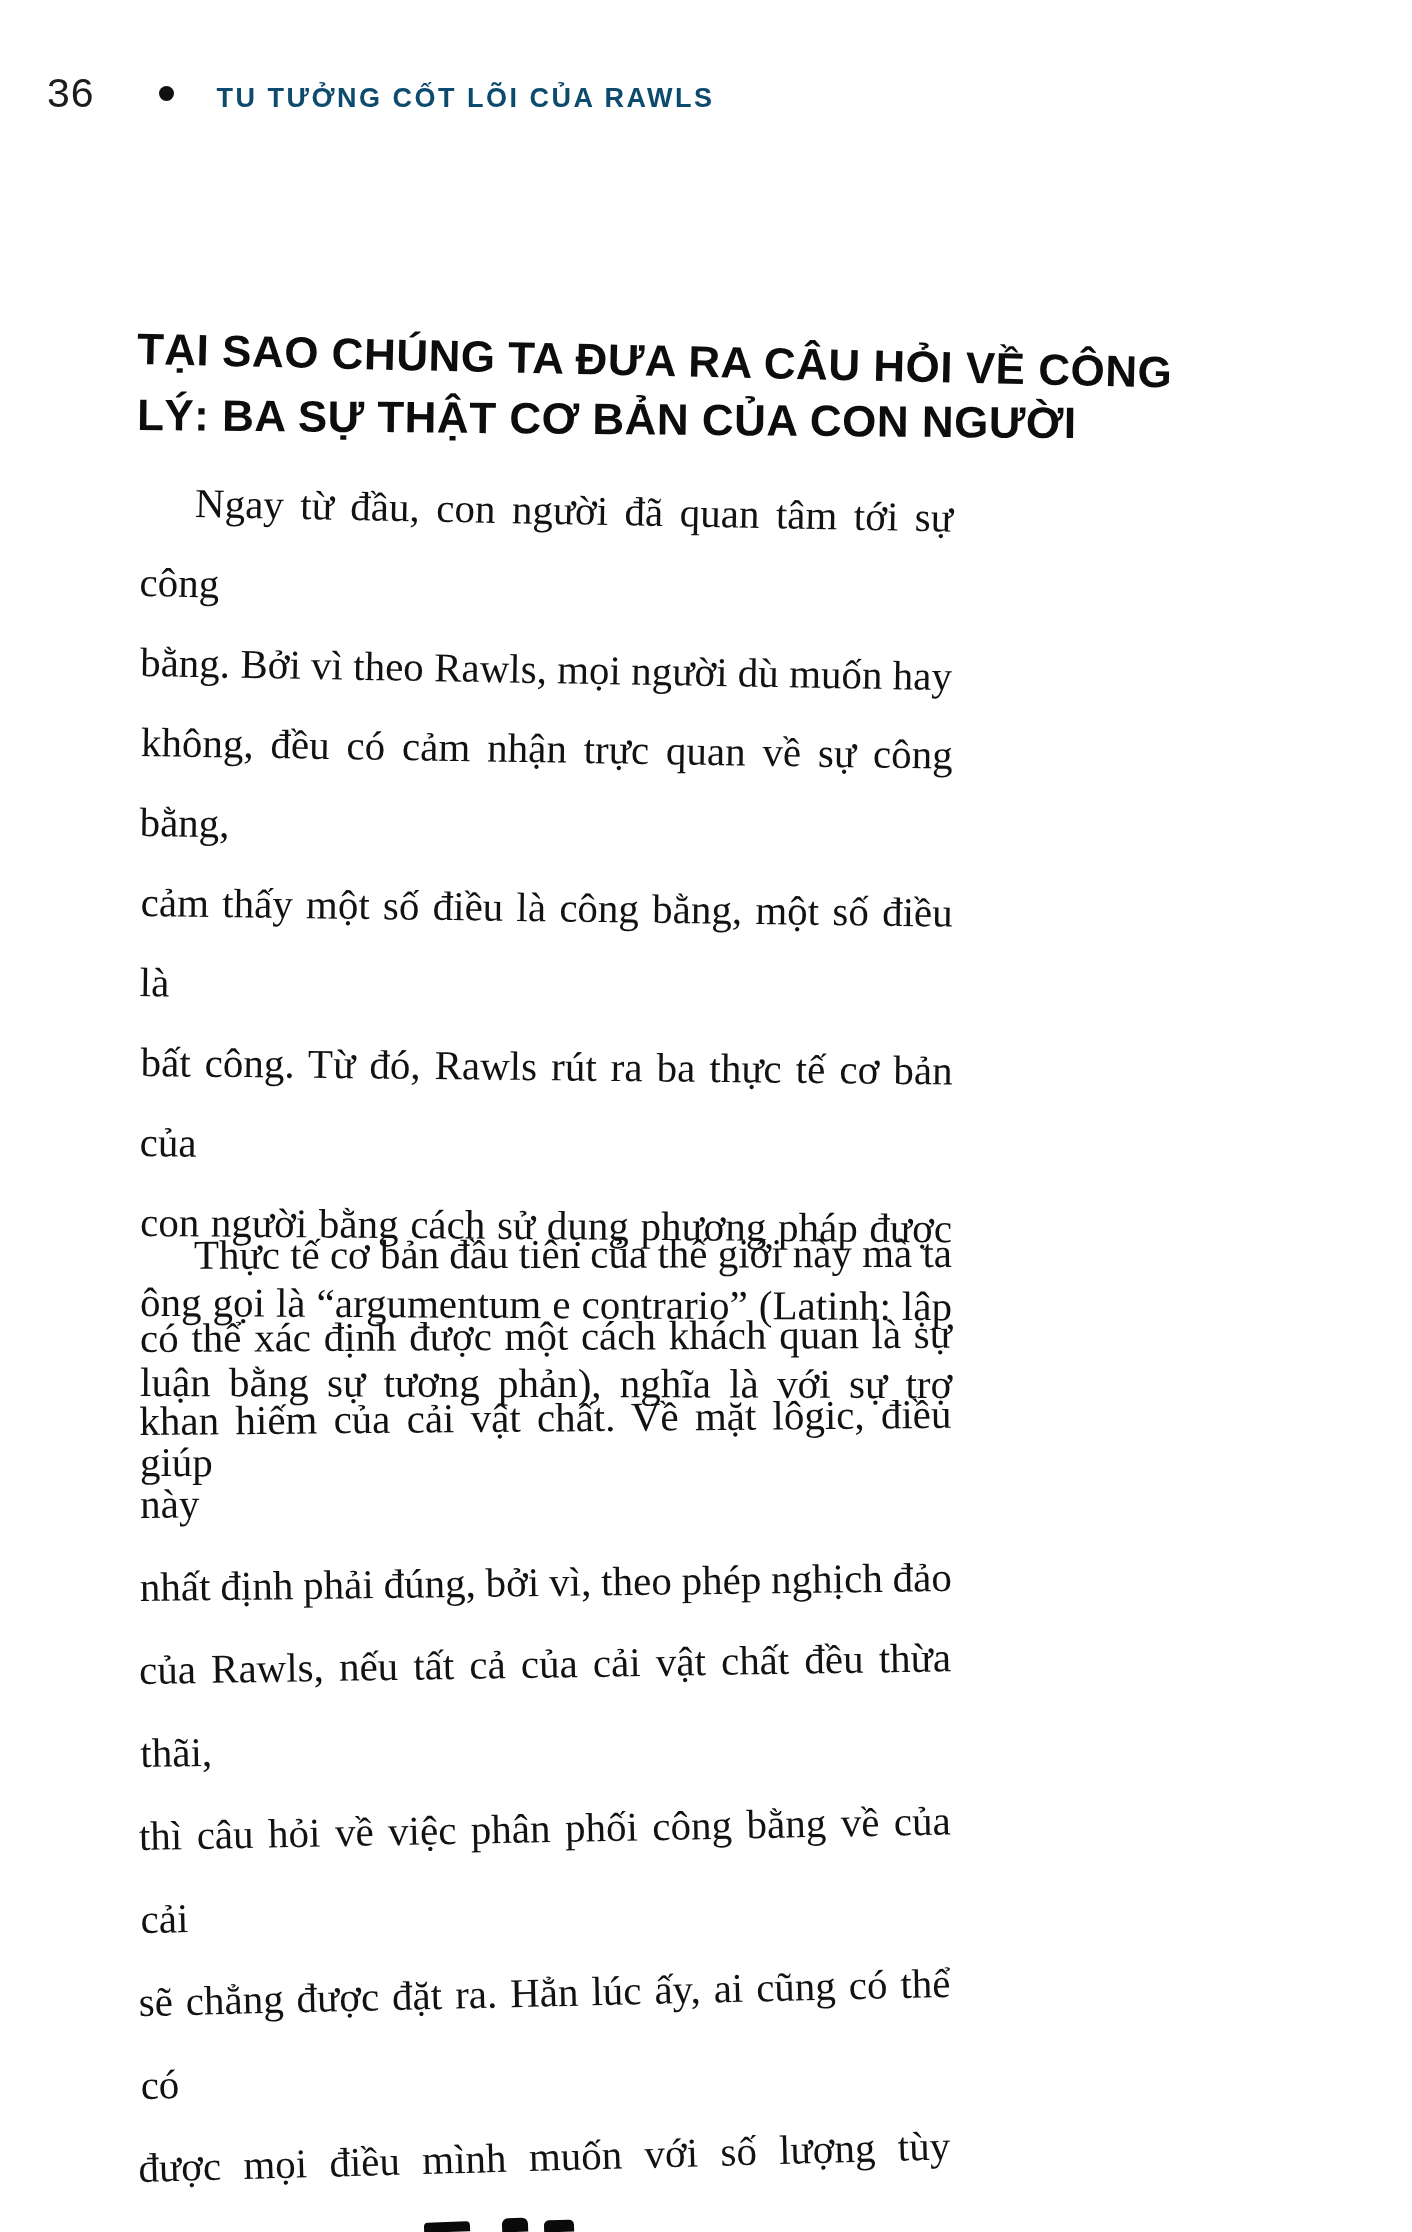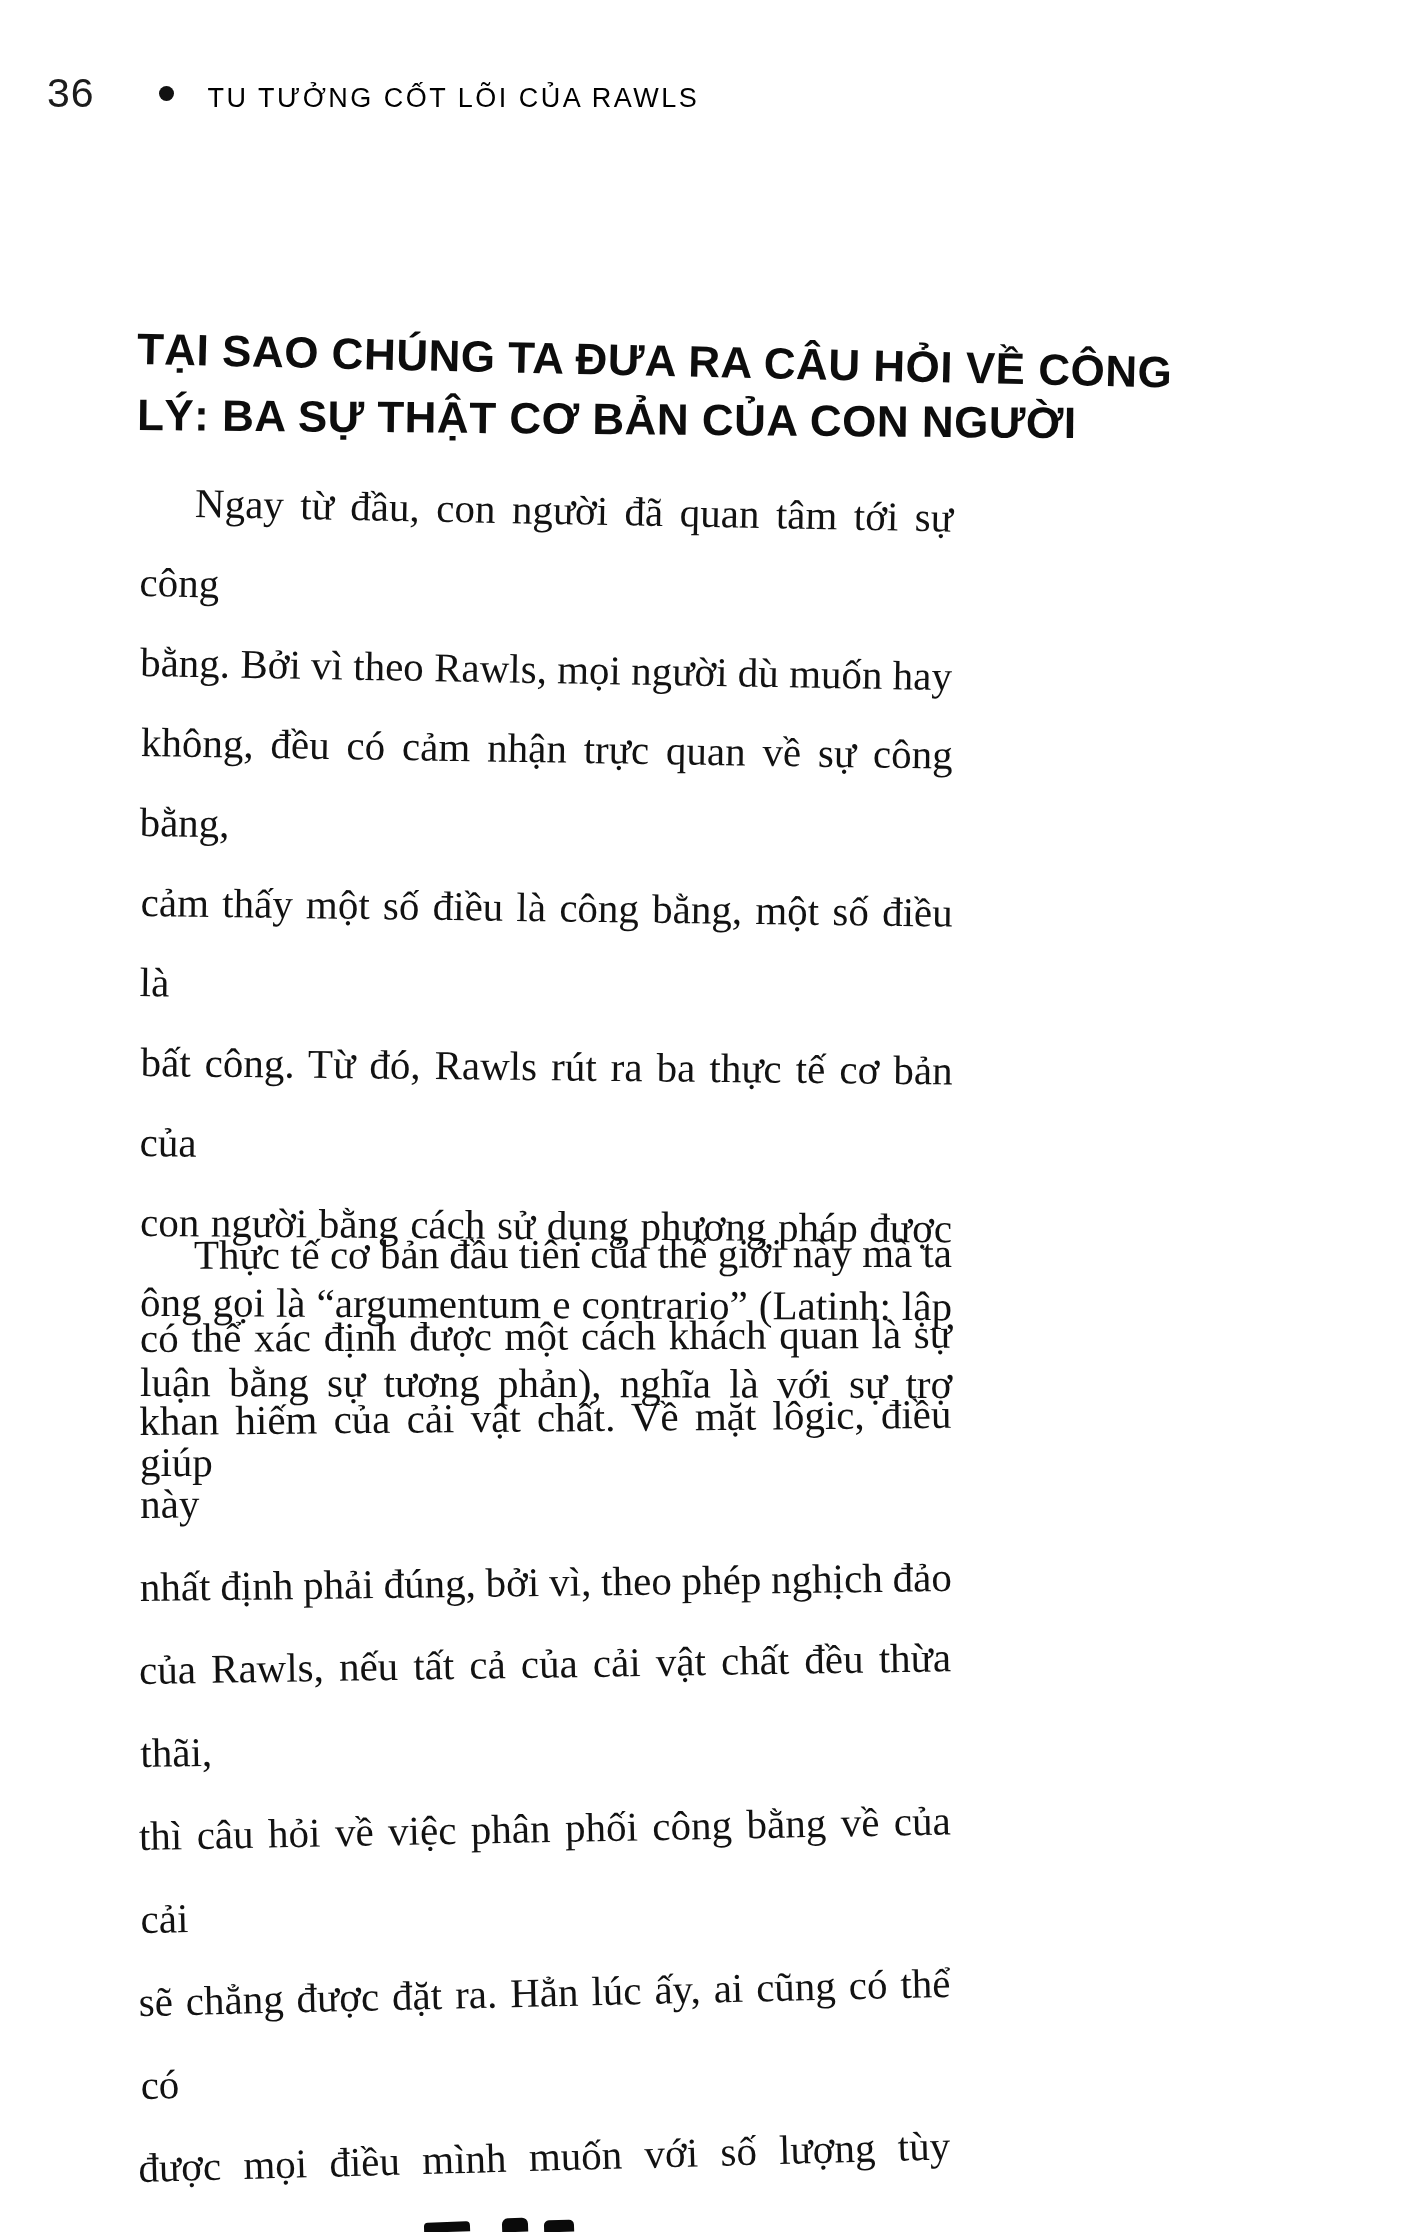--- a/index.html
+++ b/index.html
@@ -19,23 +19,23 @@
     color:#1c1c1c;
     text-align:center;
   }
   .page-num { font-size:41px; font-weight:400; letter-spacing:1px; }
   .head-bullet {
     width:15px; height:15px; border-radius:50%;
     background:#111; display:inline-block;
     margin-left:64px; position:relative; top:-6px;
   }
   .head-title {
-    margin-left:34px;
-    font-size:27px; font-weight:400;
-    letter-spacing:2.5px; color:#000000;
+    margin-left:43px;
+    font-size:27px; font-weight:700;
+    letter-spacing:2.5px; color:#0c4a6e;
   }
 
   
   .heading {
     position:absolute; left:137px; top:287px;
     font-family:"Liberation Sans","DejaVu Sans",sans-serif;
     font-weight:700; font-size:44px; line-height:66px;
     letter-spacing:0.5px; color:#0d0d0d;
     width:860px;
   }

